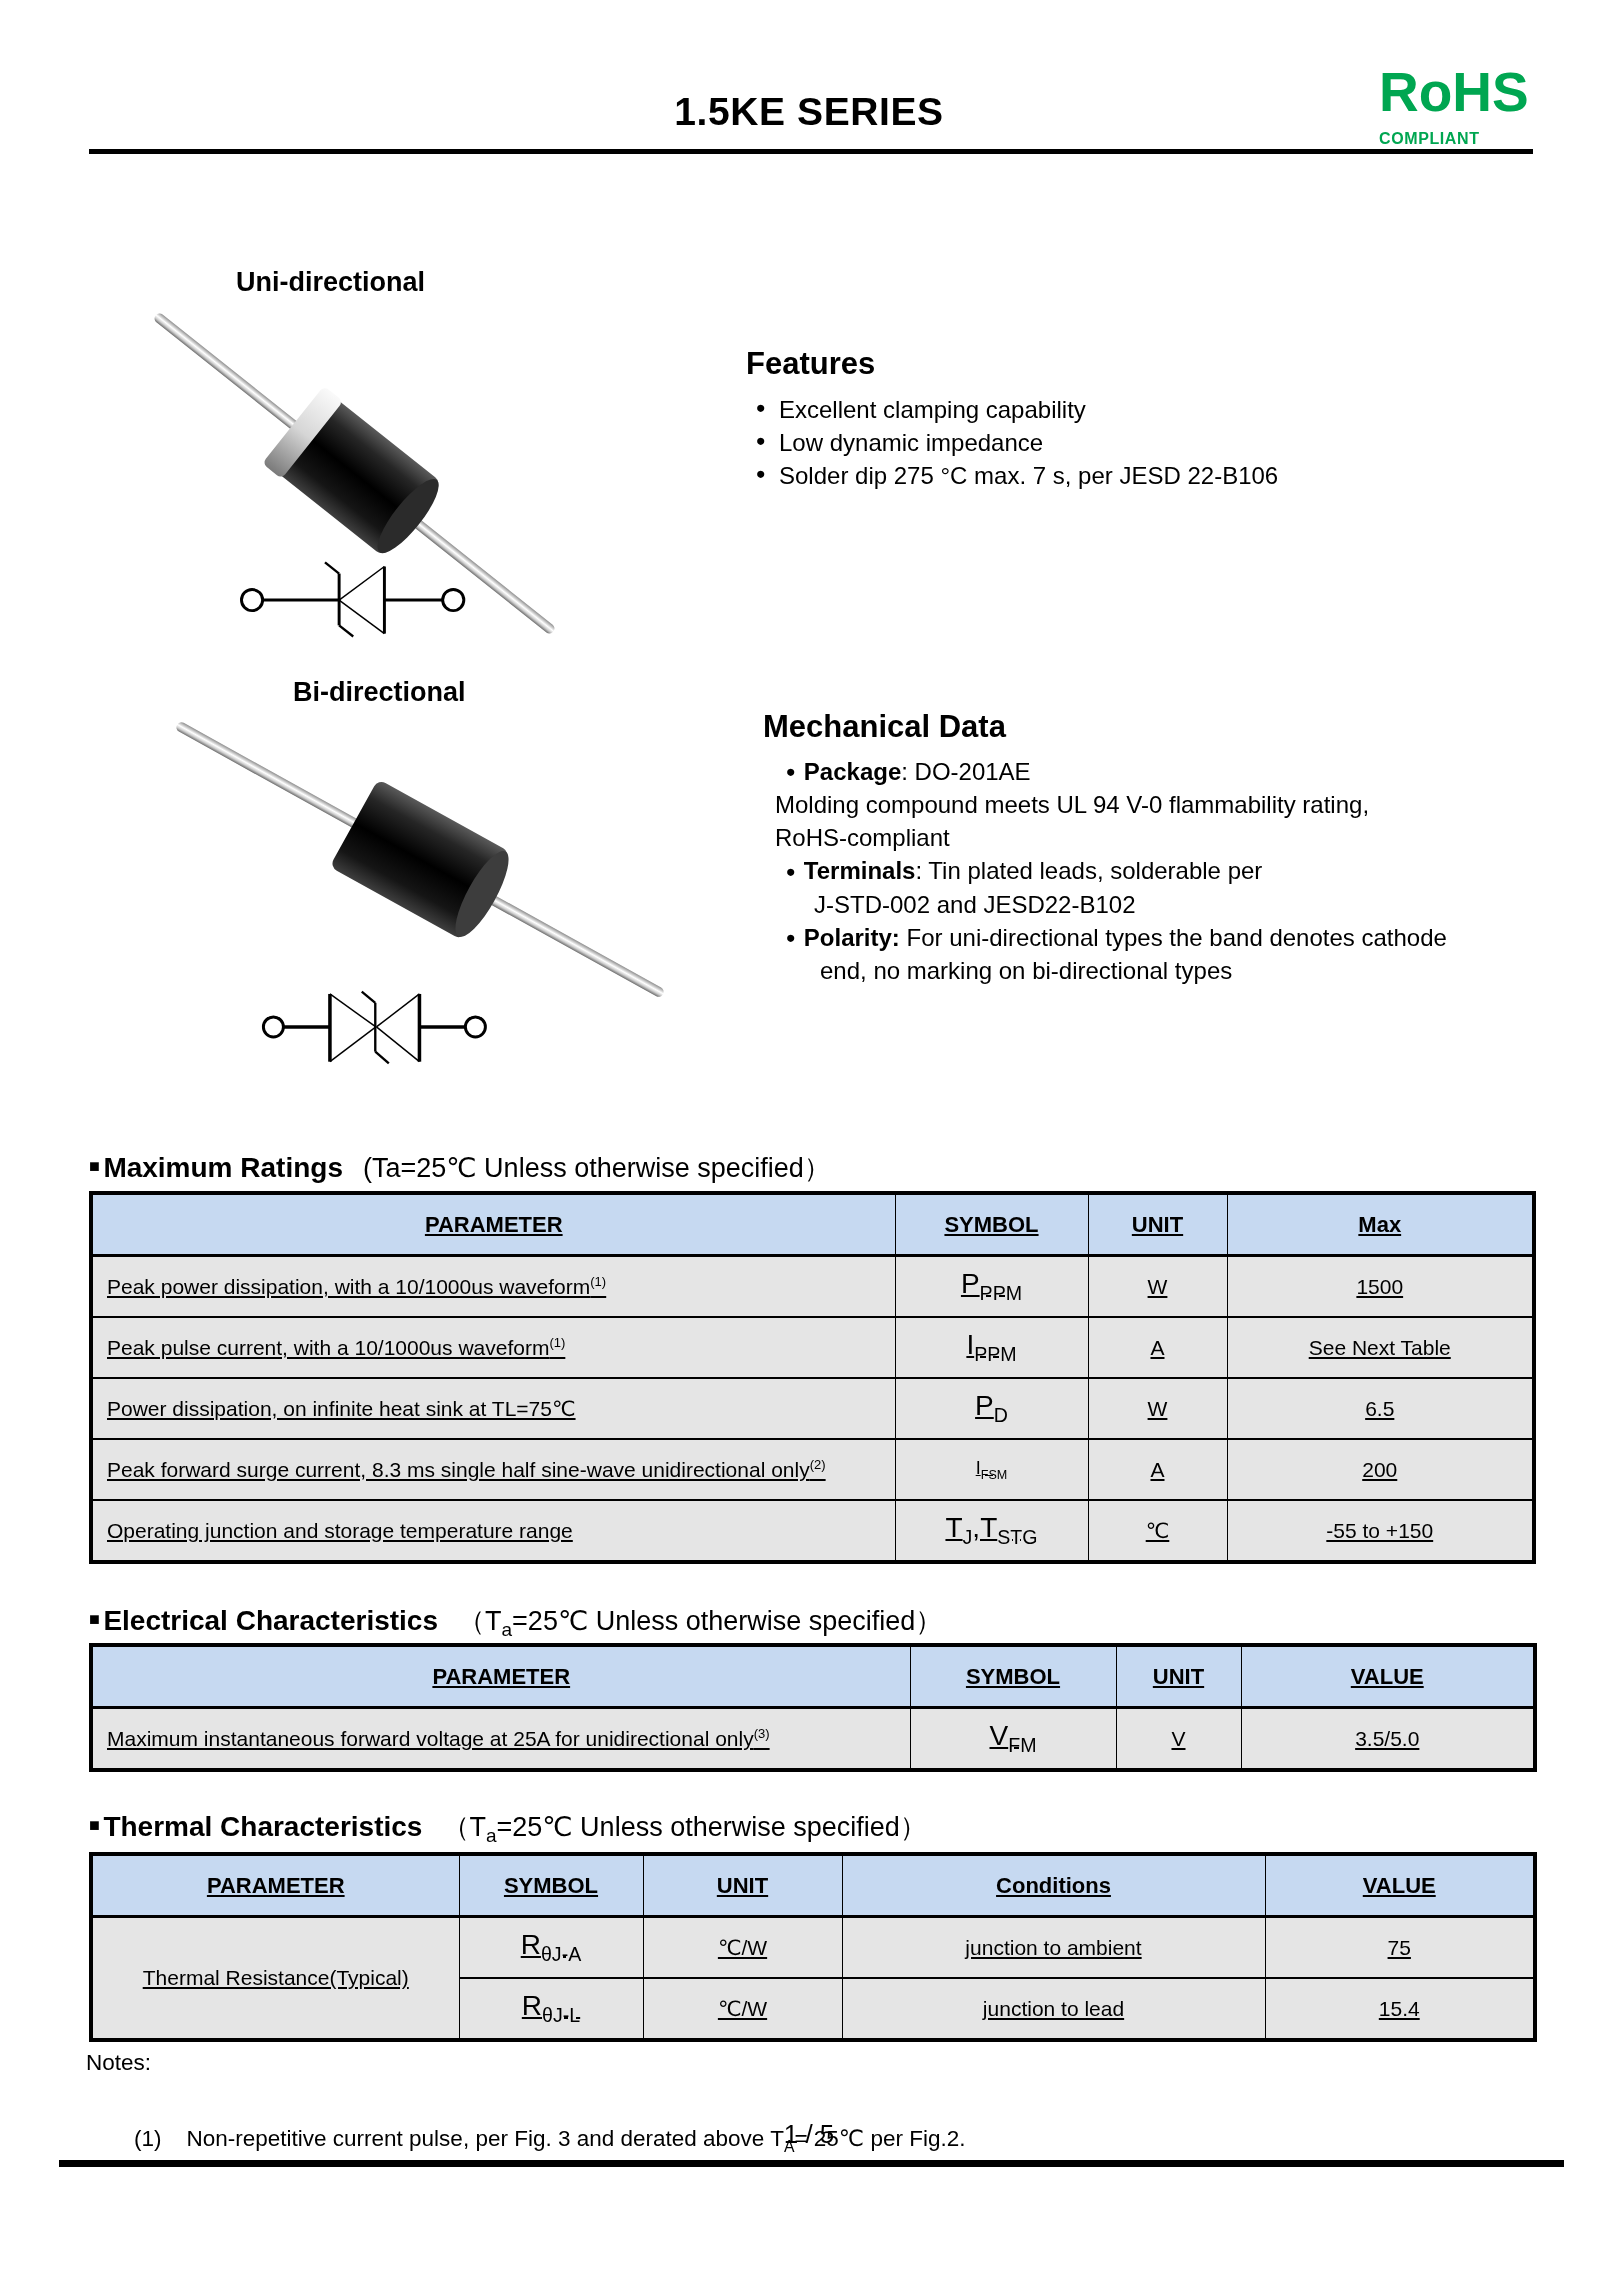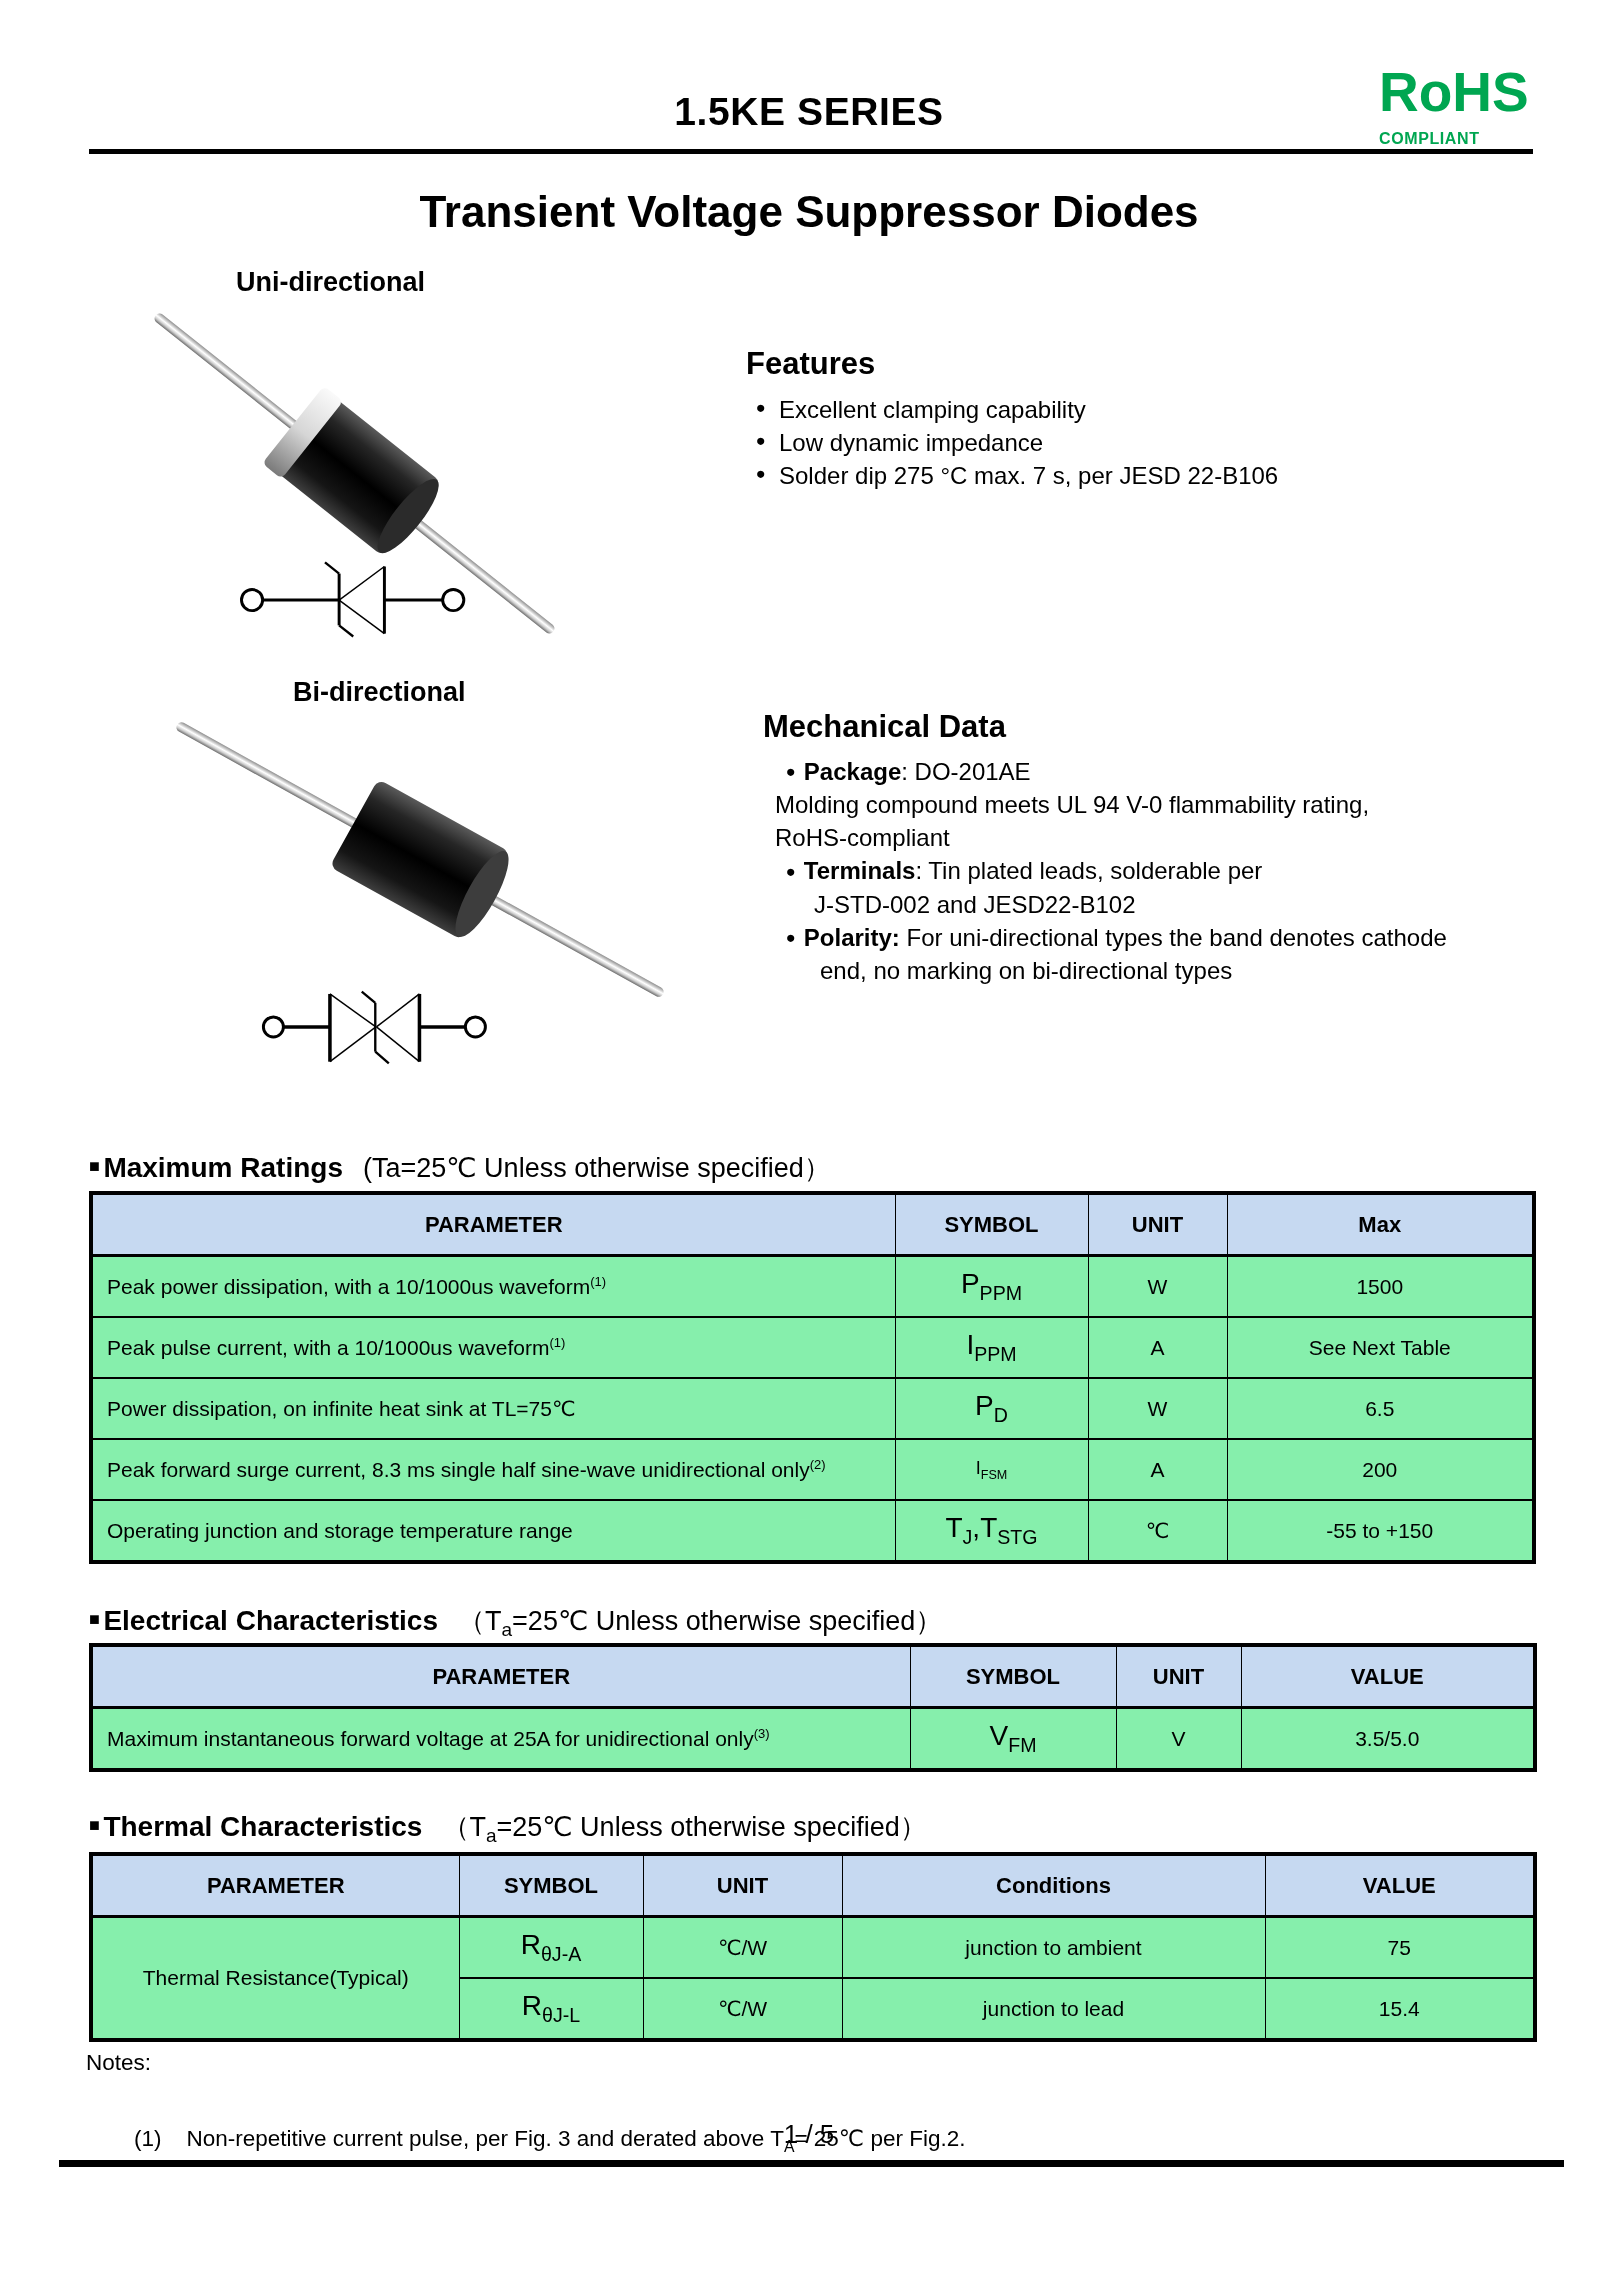--- a/index.html
+++ b/index.html
@@ -35,21 +35,21 @@
   .ml-cont3{padding-left:57px;}
 
   
   .sec{font-size:28px;line-height:35px;white-space:nowrap;}
   .sec .marker{font-size:18px;vertical-align:4.7px;margin-right:3.5px;}
   .sec-bold{font-weight:bold;}
   .sec-cond{font-size:27px;margin-left:20px;}
   .cond-sub{font-size:19px;}
 
   
-  table.dt{border-collapse:collapse;table-layout:fixed;border:4.1px solid #000;background:#86efac;}
+  table.dt{border-collapse:collapse;table-layout:fixed;border:4.1px solid #000;background:#e5e5e5;text-decoration:underline;}
   .dt th{background:#C6D9F1;font-size:22px;font-weight:bold;border:1.8px solid #000;
          border-bottom:3.5px solid #000;height:59px;text-align:center;vertical-align:middle;padding:0;}
   .dt td{border:1.8px solid #000;border-top-width:2.4px;border-bottom-width:2.4px;font-size:21px;
          height:59px;text-align:center;vertical-align:middle;padding:0;}
   .dt td.param{text-align:left;padding-left:14px;padding-right:7px;}
   .dt td.param-group{text-align:center;}
   .dt .sym{font-size:28px;}
   .dt .sym-sm{font-size:18px;}
   sub{font-size:0.7em;}
   sup{font-size:0.62em;}
@@ -73,21 +73,20 @@
 <body>
 
 <div class="page">
 
   <div class="abs series-title">1.5KE SERIES</div>
   <div class="abs rohs">
     <div class="rohs-title">RoHS</div>
     <div class="rohs-sub">COMPLIANT</div>
   </div>
   <div class="abs header-rule"></div>
-  <div class="abs doc-title">Transient Voltage Suppressor Diodes</div>
 
   <div class="abs uni-label">Uni-directional</div>
   <svg class="abs" style="top:296px;left:136px;" width="437" height="355" viewBox="0 0 740 600">
     <defs>
       <linearGradient id="leadG" x1="0" y1="0" x2="0" y2="1">
         <stop offset="0" stop-color="#8f8f8f"></stop>
           <stop offset="0.45" stop-color="#ffffff"></stop>
         <stop offset="0.7" stop-color="#cfcfcf"></stop>
           <stop offset="1" stop-color="#6b6b6b"></stop>
       </linearGradient>

